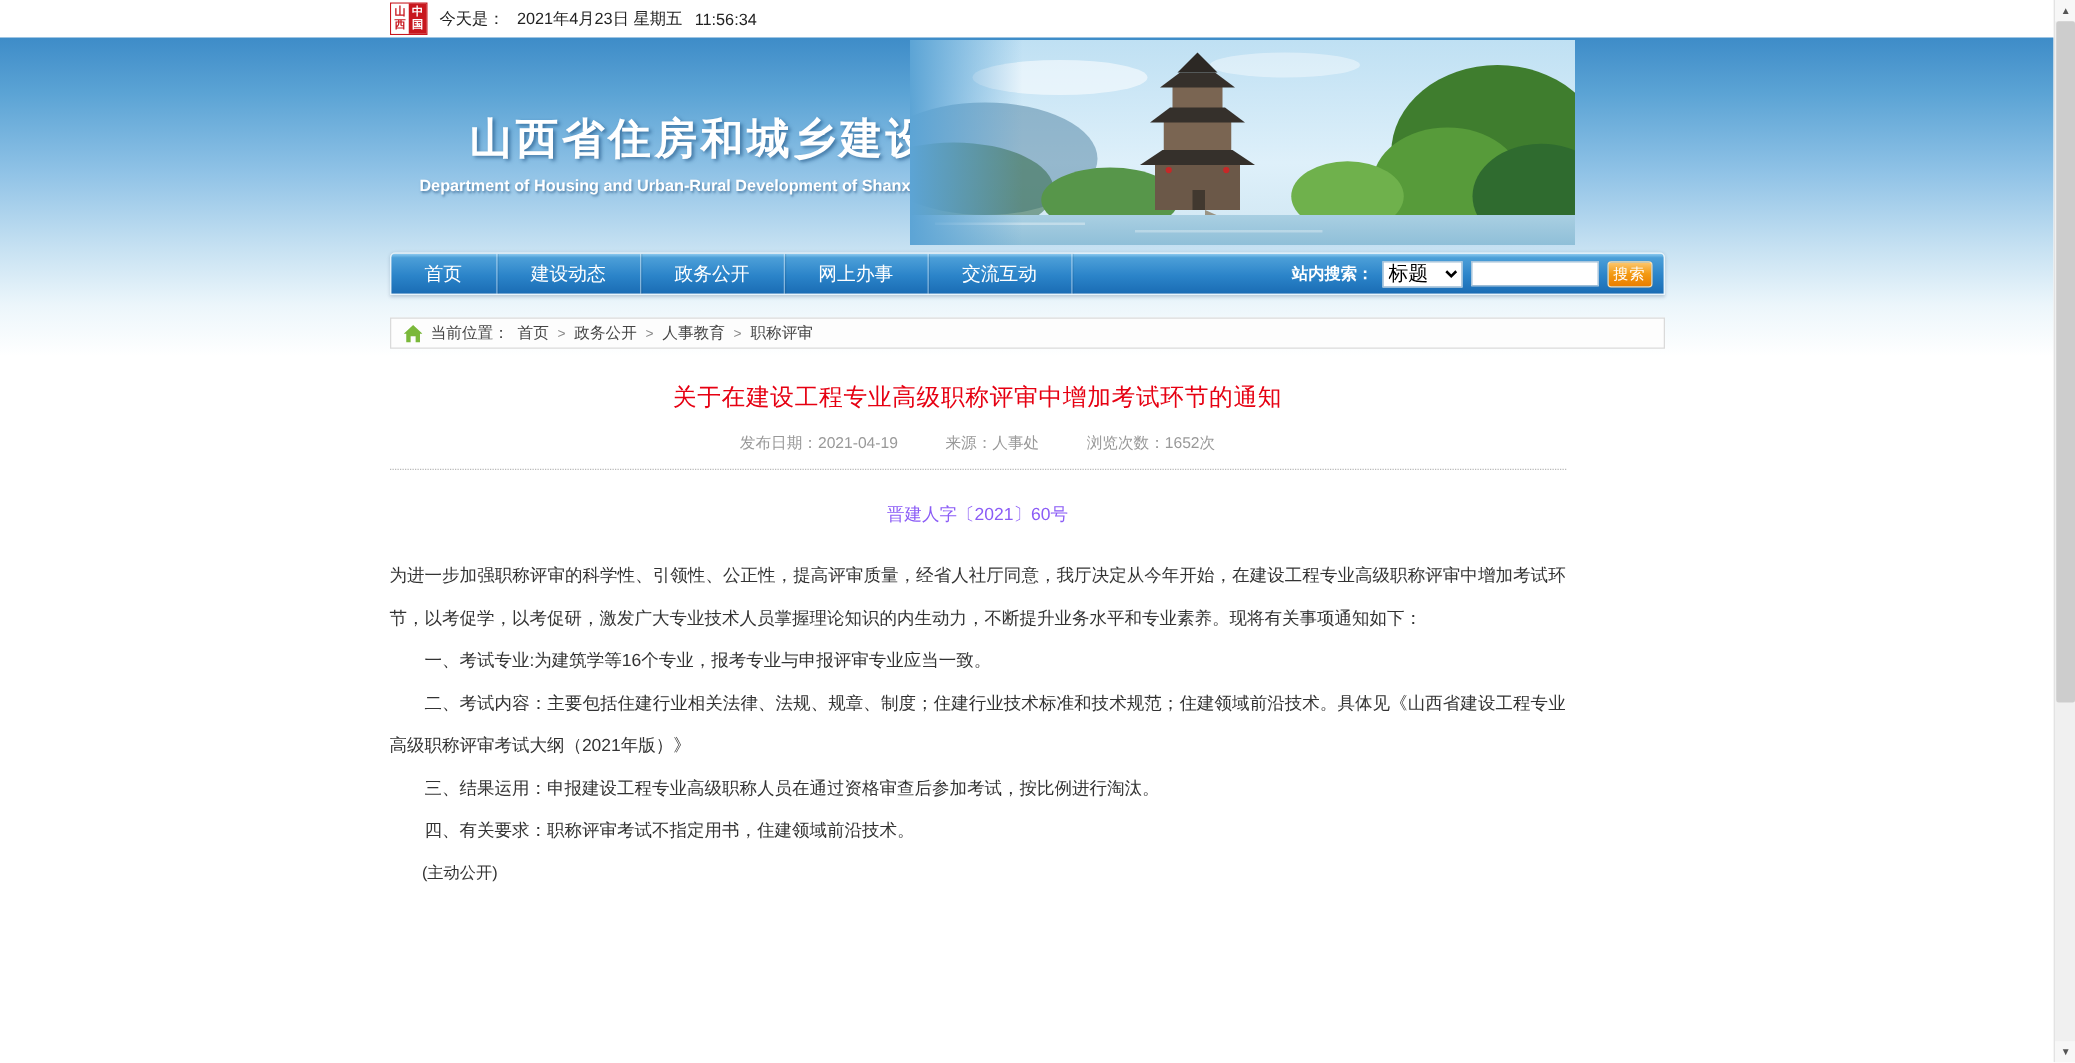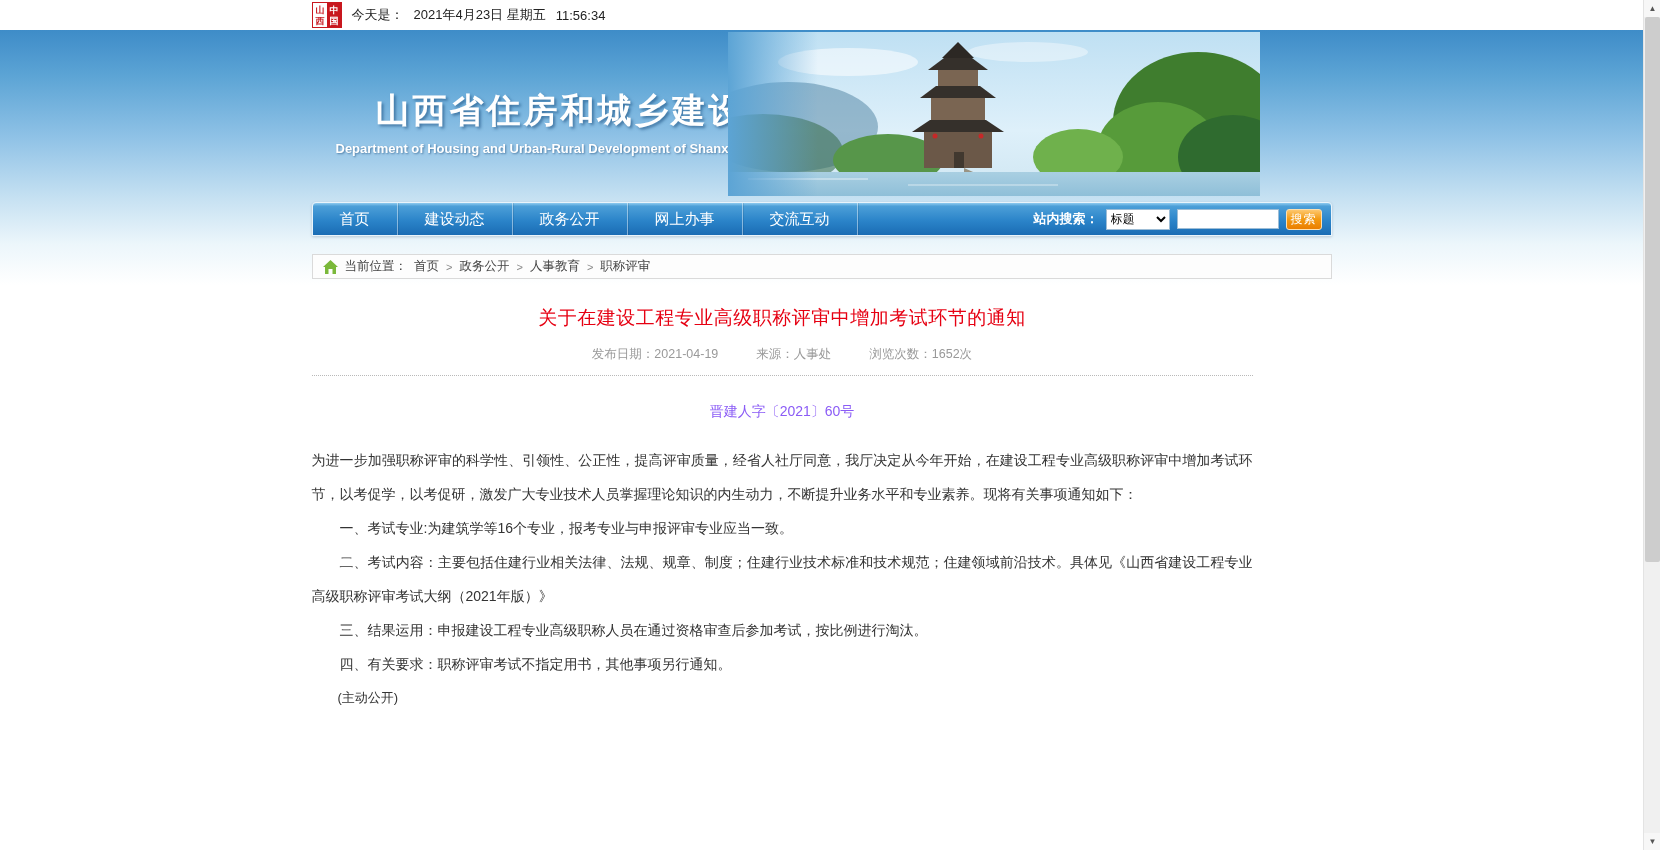--- a/index.html
+++ b/index.html
@@ -24,21 +24,21 @@
   .brand { position:absolute; left:24px; top:58px; color:#fff; }
   .brand-cn { font-size:34px; font-weight:bold; letter-spacing:3px; text-shadow:2px 2px 3px rgba(15,65,115,.55);margin-left:40px; }
   .brand-en { font-size:13px; font-weight:bold; margin-top:7px; text-shadow:1px 1px 2px rgba(15,65,115,.55); }
   .banner-photo { position:absolute; right:72px; top:2px; width:532px; height:164px; }
 
   
   .navbar { height:34px; display:flex; align-items:center; background:linear-gradient(180deg,#8ecbf0 0%,#4c9fd8 10%,#2b84c9 55%,#1a6cb4 100%); border:1px solid #e9f4fb; border-radius:4px 4px 0 0; box-shadow:0 1px 3px rgba(0,40,80,.2); }
   .nav-list { display:flex; list-style:none; margin:0; padding:0; height:100%; }
   .nav-list li { color:#fff; font-size:15px; display:flex; align-items:center; padding:0 27px; border-right:1px solid rgba(255,255,255,.45); box-shadow:1px 0 0 rgba(0,30,60,.12); cursor:pointer; white-space:nowrap; }
   .search-area { margin-left:auto; display:flex; align-items:center; gap:7px; padding-right:9px; color:#fff; font-size:13px; font-weight:bold; }
-  .search-area select { height:21px; width:64px; font-size:12px; border:1px solid #9dbdd6; background:#fff; }
+  .search-area select { height:21px; width:64px; font-size:16px; border:1px solid #9dbdd6; background:#fff; }
   .search-area input { height:20px; width:102px; border:1px solid #9dbdd6; padding:0 4px; font-size:12px; }
   .search-btn { height:21px; padding:0 4px; background:linear-gradient(180deg,#fdc76e 0%,#f39a12 48%,#ea7e00 100%); color:#fff; border:1px solid #fde0b0; border-radius:3px; font-size:12px; cursor:pointer; letter-spacing:1px; }
 
   
   .crumb-row { margin-top:18px; border:1px solid #dadada; background:#fdfdfd; height:25px; display:flex; align-items:center; gap:7px; padding-left:10px; font-size:12.5px; color:#444; }
   .crumb-row a { color:#444; text-decoration:none; cursor:pointer; }
   .crumb-sep { color:#888; font-size:11px; }
   .home-ico { flex-shrink:0; }
 
   
@@ -177,21 +177,21 @@
           <span>来源：人事处</span>
           <span>浏览次数：1652次</span>
         </div>
         <div class="dotted"></div>
         <div class="docnum">晋建人字〔2021〕60号</div>
         <div class="body">
           <p>为进一步加强职称评审的科学性、引领性、公正性，提高评审质量，经省人社厅同意，我厅决定从今年开始，在建设工程专业高级职称评审中增加考试环节，以考促学，以考促研，激发广大专业技术人员掌握理论知识的内生动力，不断提升业务水平和专业素养。现将有关事项通知如下：</p>
           <p class="indent">一、考试专业:为建筑学等16个专业，报考专业与申报评审专业应当一致。</p>
           <p class="indent">二、考试内容：主要包括住建行业相关法律、法规、规章、制度；住建行业技术标准和技术规范；住建领域前沿技术。具体见《山西省建设工程专业高级职称评审考试大纲（2021年版）》</p>
           <p class="indent">三、结果运用：申报建设工程专业高级职称人员在通过资格审查后参加考试，按比例进行淘汰。</p>
-          <p class="indent">四、有关要求：职称评审考试不指定用书，其他事项另行通知。</p>
+          <p class="indent">四、有关要求：职称评审考试不指定用书，住建领域前沿技术。</p>
           <p class="disclose">(主动公开)</p>
         </div>
       </div>
     </div>
   </div>
 
   <div class="scrollbar">
     <div class="sb-btn sb-up">▲</div>
     <div class="sb-thumb"></div>
     <div class="sb-btn sb-down">▼</div>

